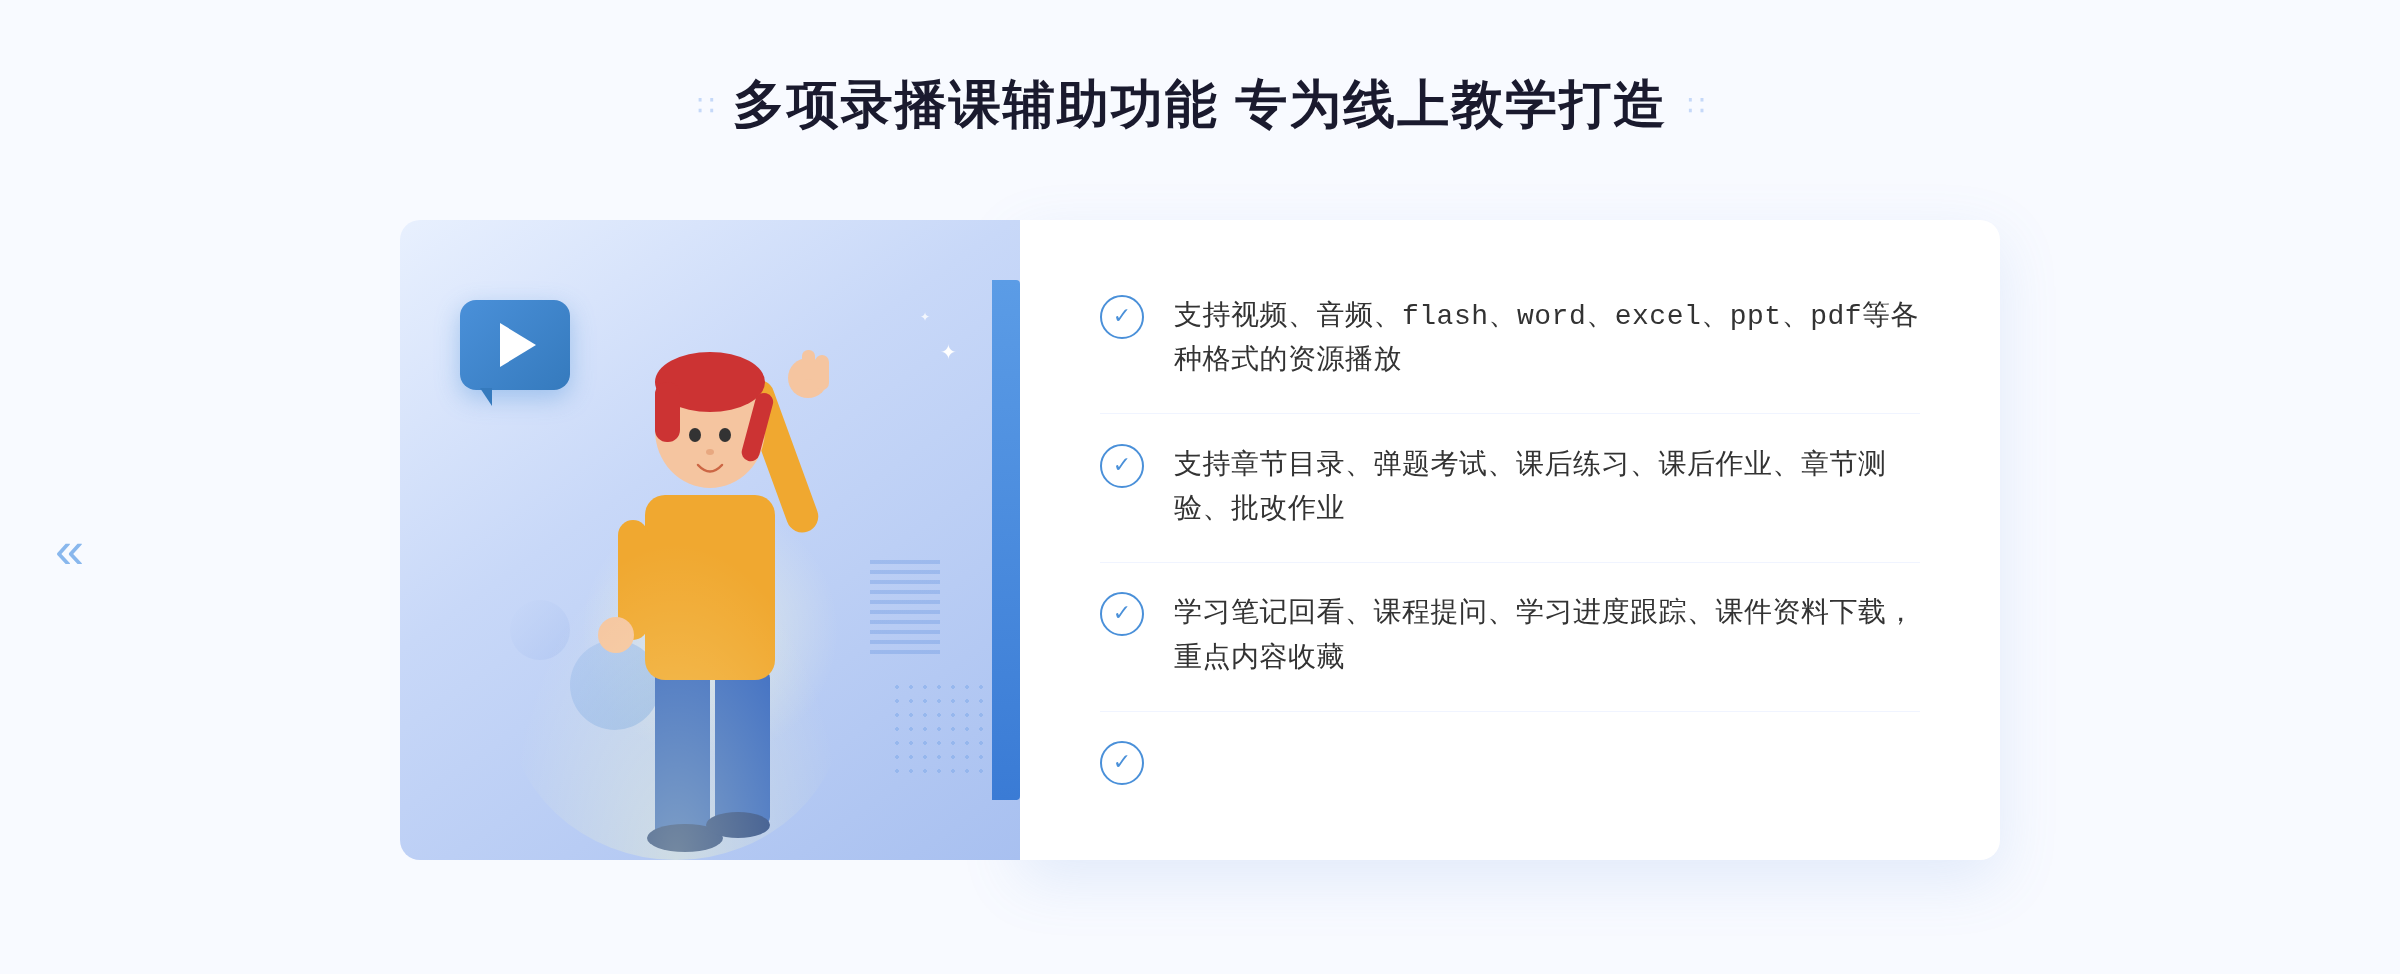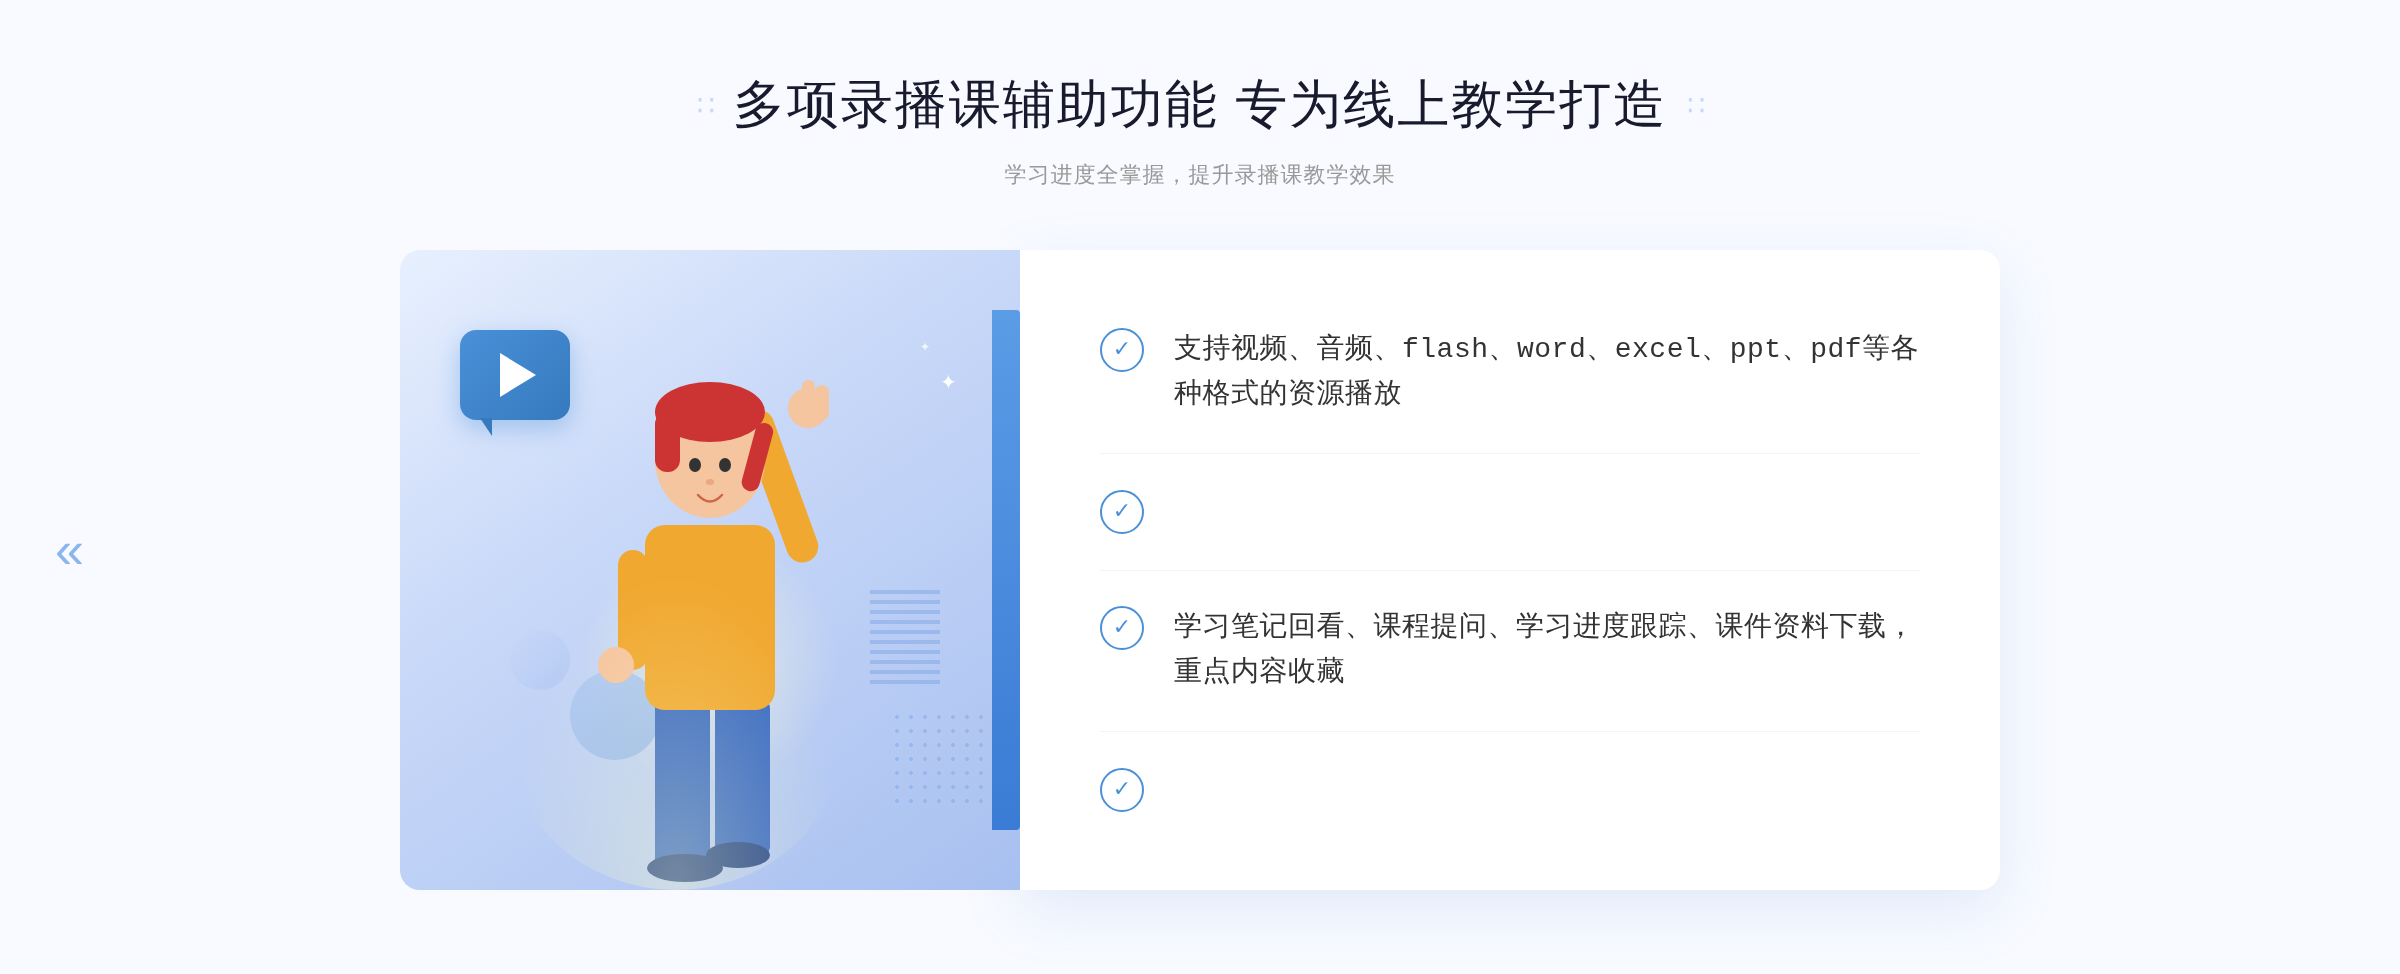--- a/index.html
+++ b/index.html
@@ -44,21 +44,21 @@
     }
 
     .title-decorator {
       color: #c5d8f8;
       font-size: 28px;
       letter-spacing: -2px;
     }
 
     .main-title {
       font-size: 52px;
-      font-weight: 400;
+      font-weight: 700;
       color: #1a1a2e;
       letter-spacing: 2px;
     }
 
     .subtitle {
       font-size: 22px;
       color: #999;
       letter-spacing: 1px;
     }
 
@@ -312,21 +312,20 @@
   <div class="left-chevron">
     <span style="color: #5b9ce6; font-size: 52px; font-weight: 300; opacity: 0.7;">«</span>
   </div>
 
   <div class="header-section">
     <div class="title-row">
       <span class="title-decorator">∷</span>
       <h1 class="main-title">多项录播课辅助功能 专为线上教学打造</h1>
       <span class="title-decorator">∷</span>
     </div>
-    <p class="subtitle">学习进度全掌握，提升录播课教学效果</p>
   </div>
 
   <div class="main-content">
 
     <div class="illustration-panel">
 
       <div class="play-bubble">
         <div class="play-triangle"></div>
       </div>
 
@@ -392,20 +391,21 @@
         </div>
         <span class="feature-text">支持视频、音频、flash、word、excel、ppt、pdf等各种格式的资源播放</span>
       </div>
 
       <div class="feature-separator"></div>
 
       <div class="feature-item">
         <div class="check-circle">
           <span class="check-mark">✓</span>
         </div>
+        <span class="feature-text">支持章节目录、弹题考试、课后练习、课后作业、章节测验、批改作业</span>
       </div>
 
       <div class="feature-separator"></div>
 
       <div class="feature-item">
         <div class="check-circle">
           <span class="check-mark">✓</span>
         </div>
         <span class="feature-text">学习笔记回看、课程提问、学习进度跟踪、课件资料下载，重点内容收藏</span>
       </div>

